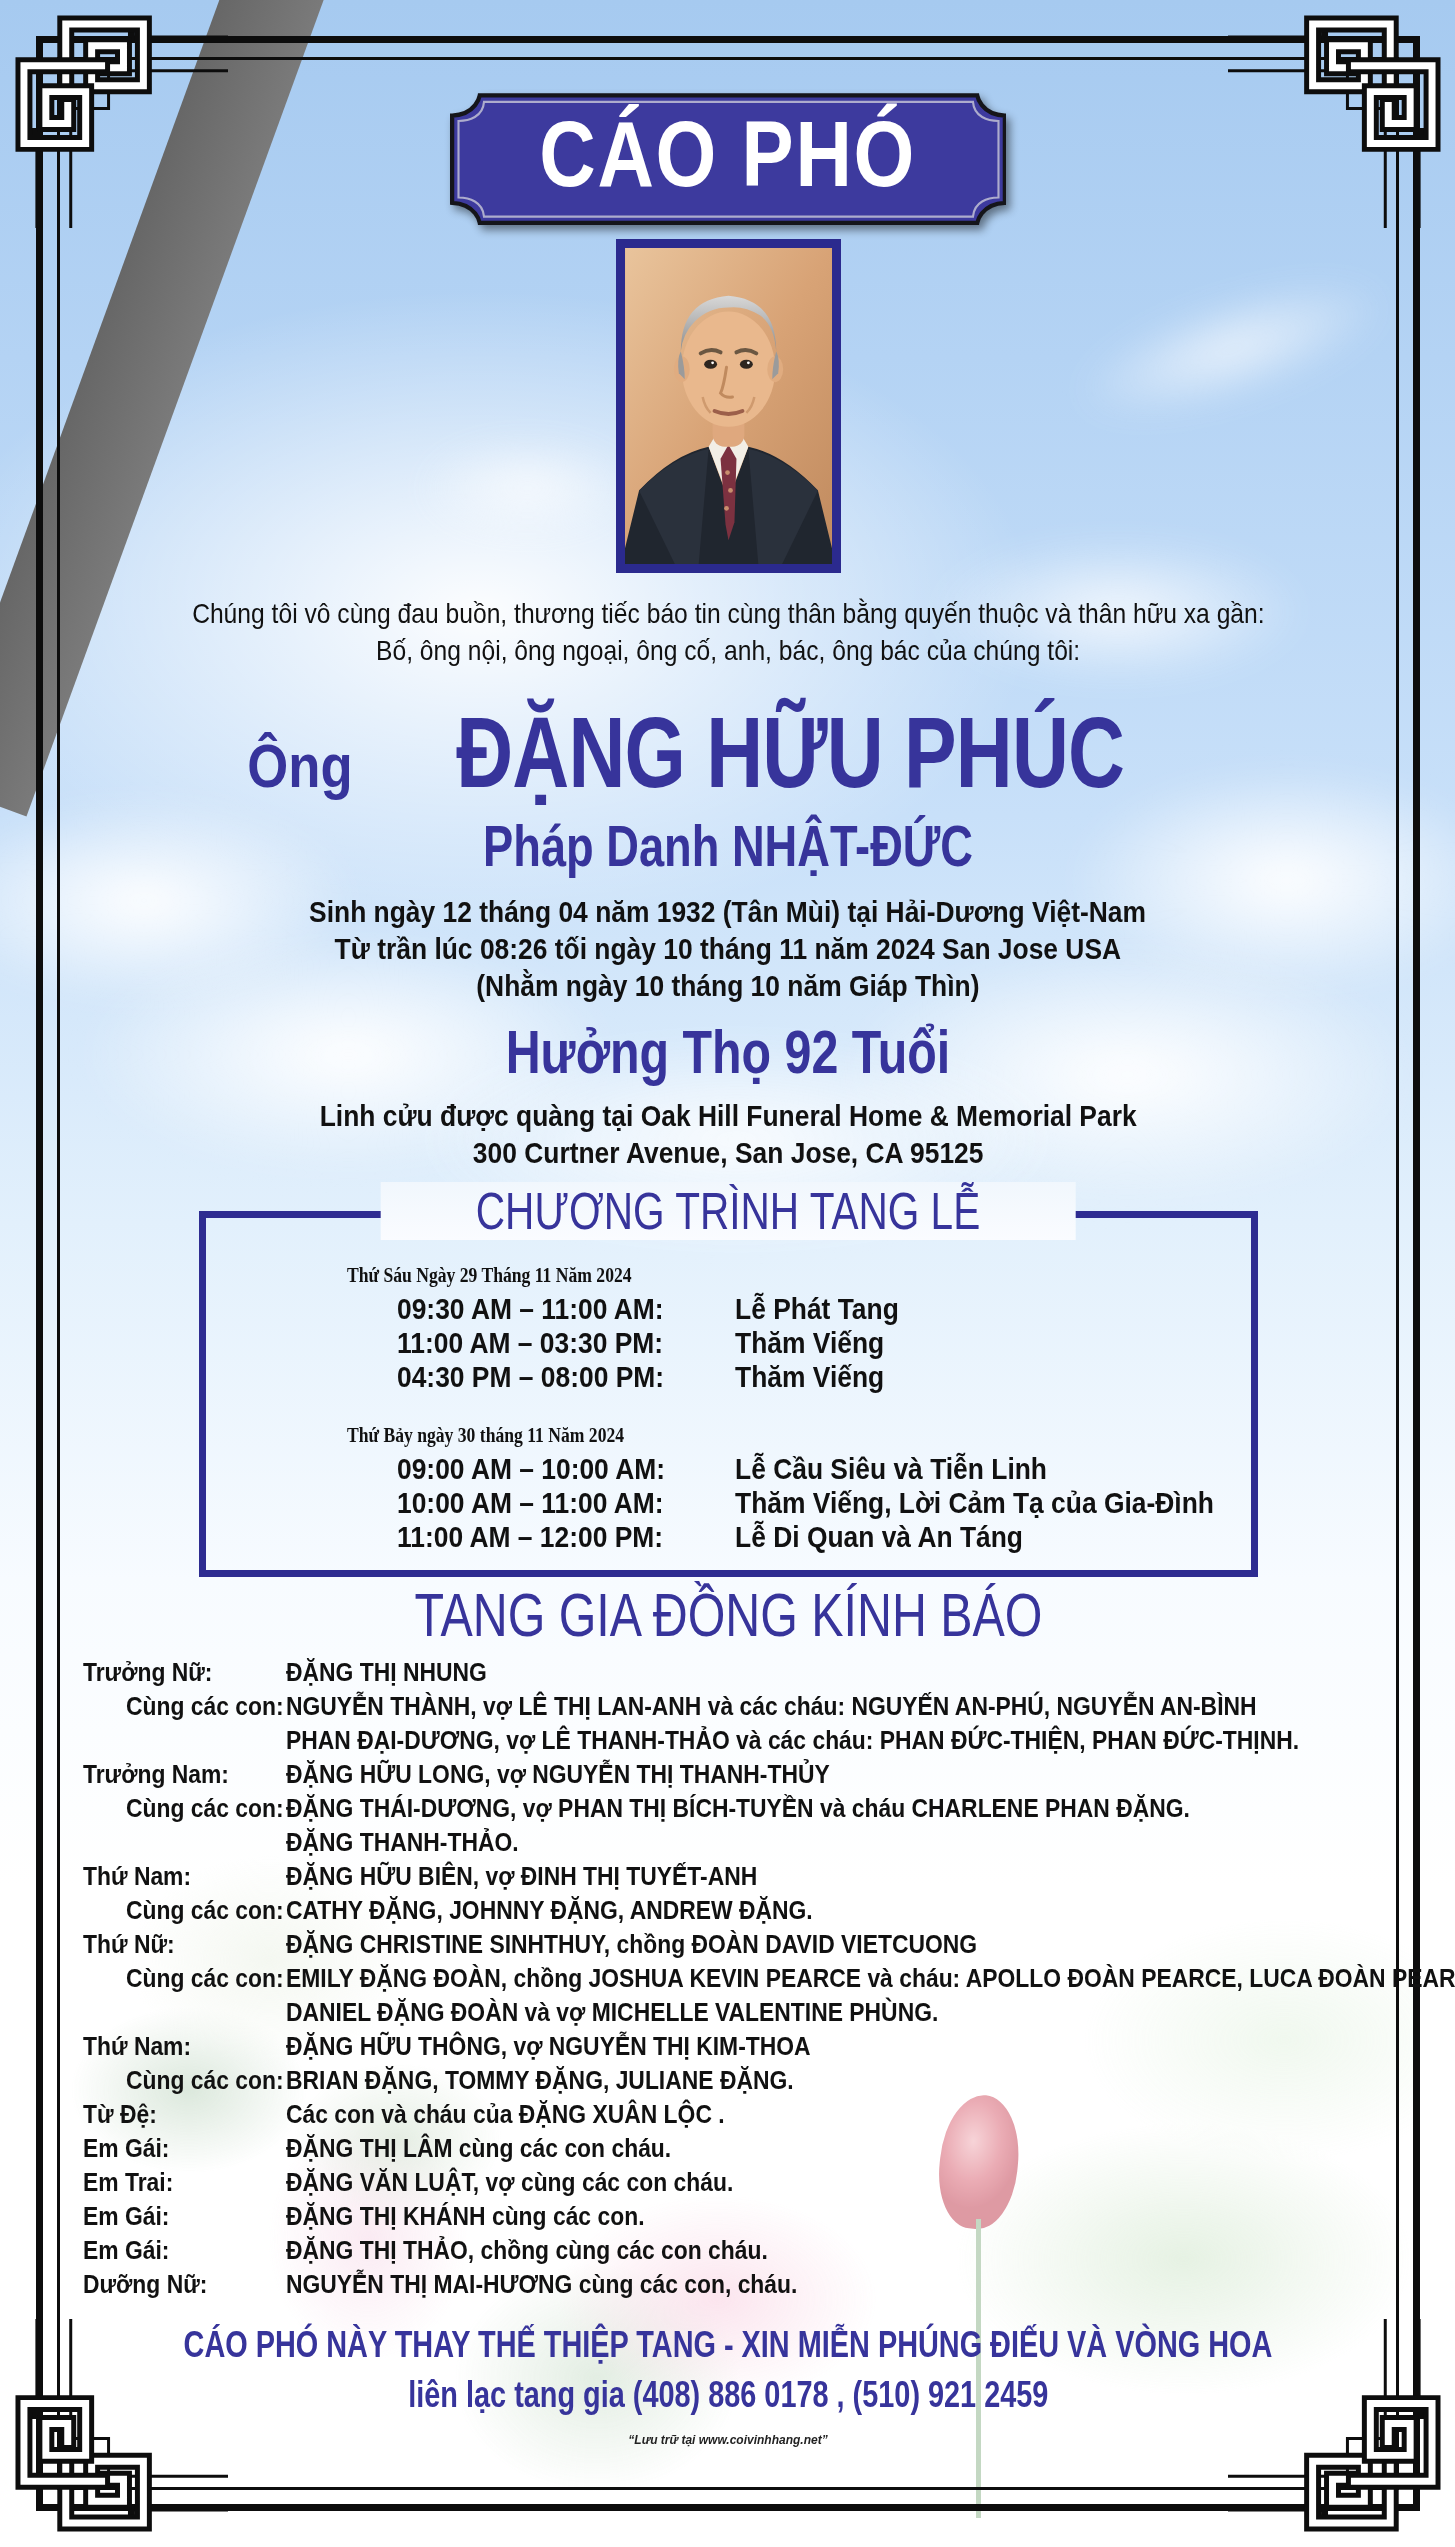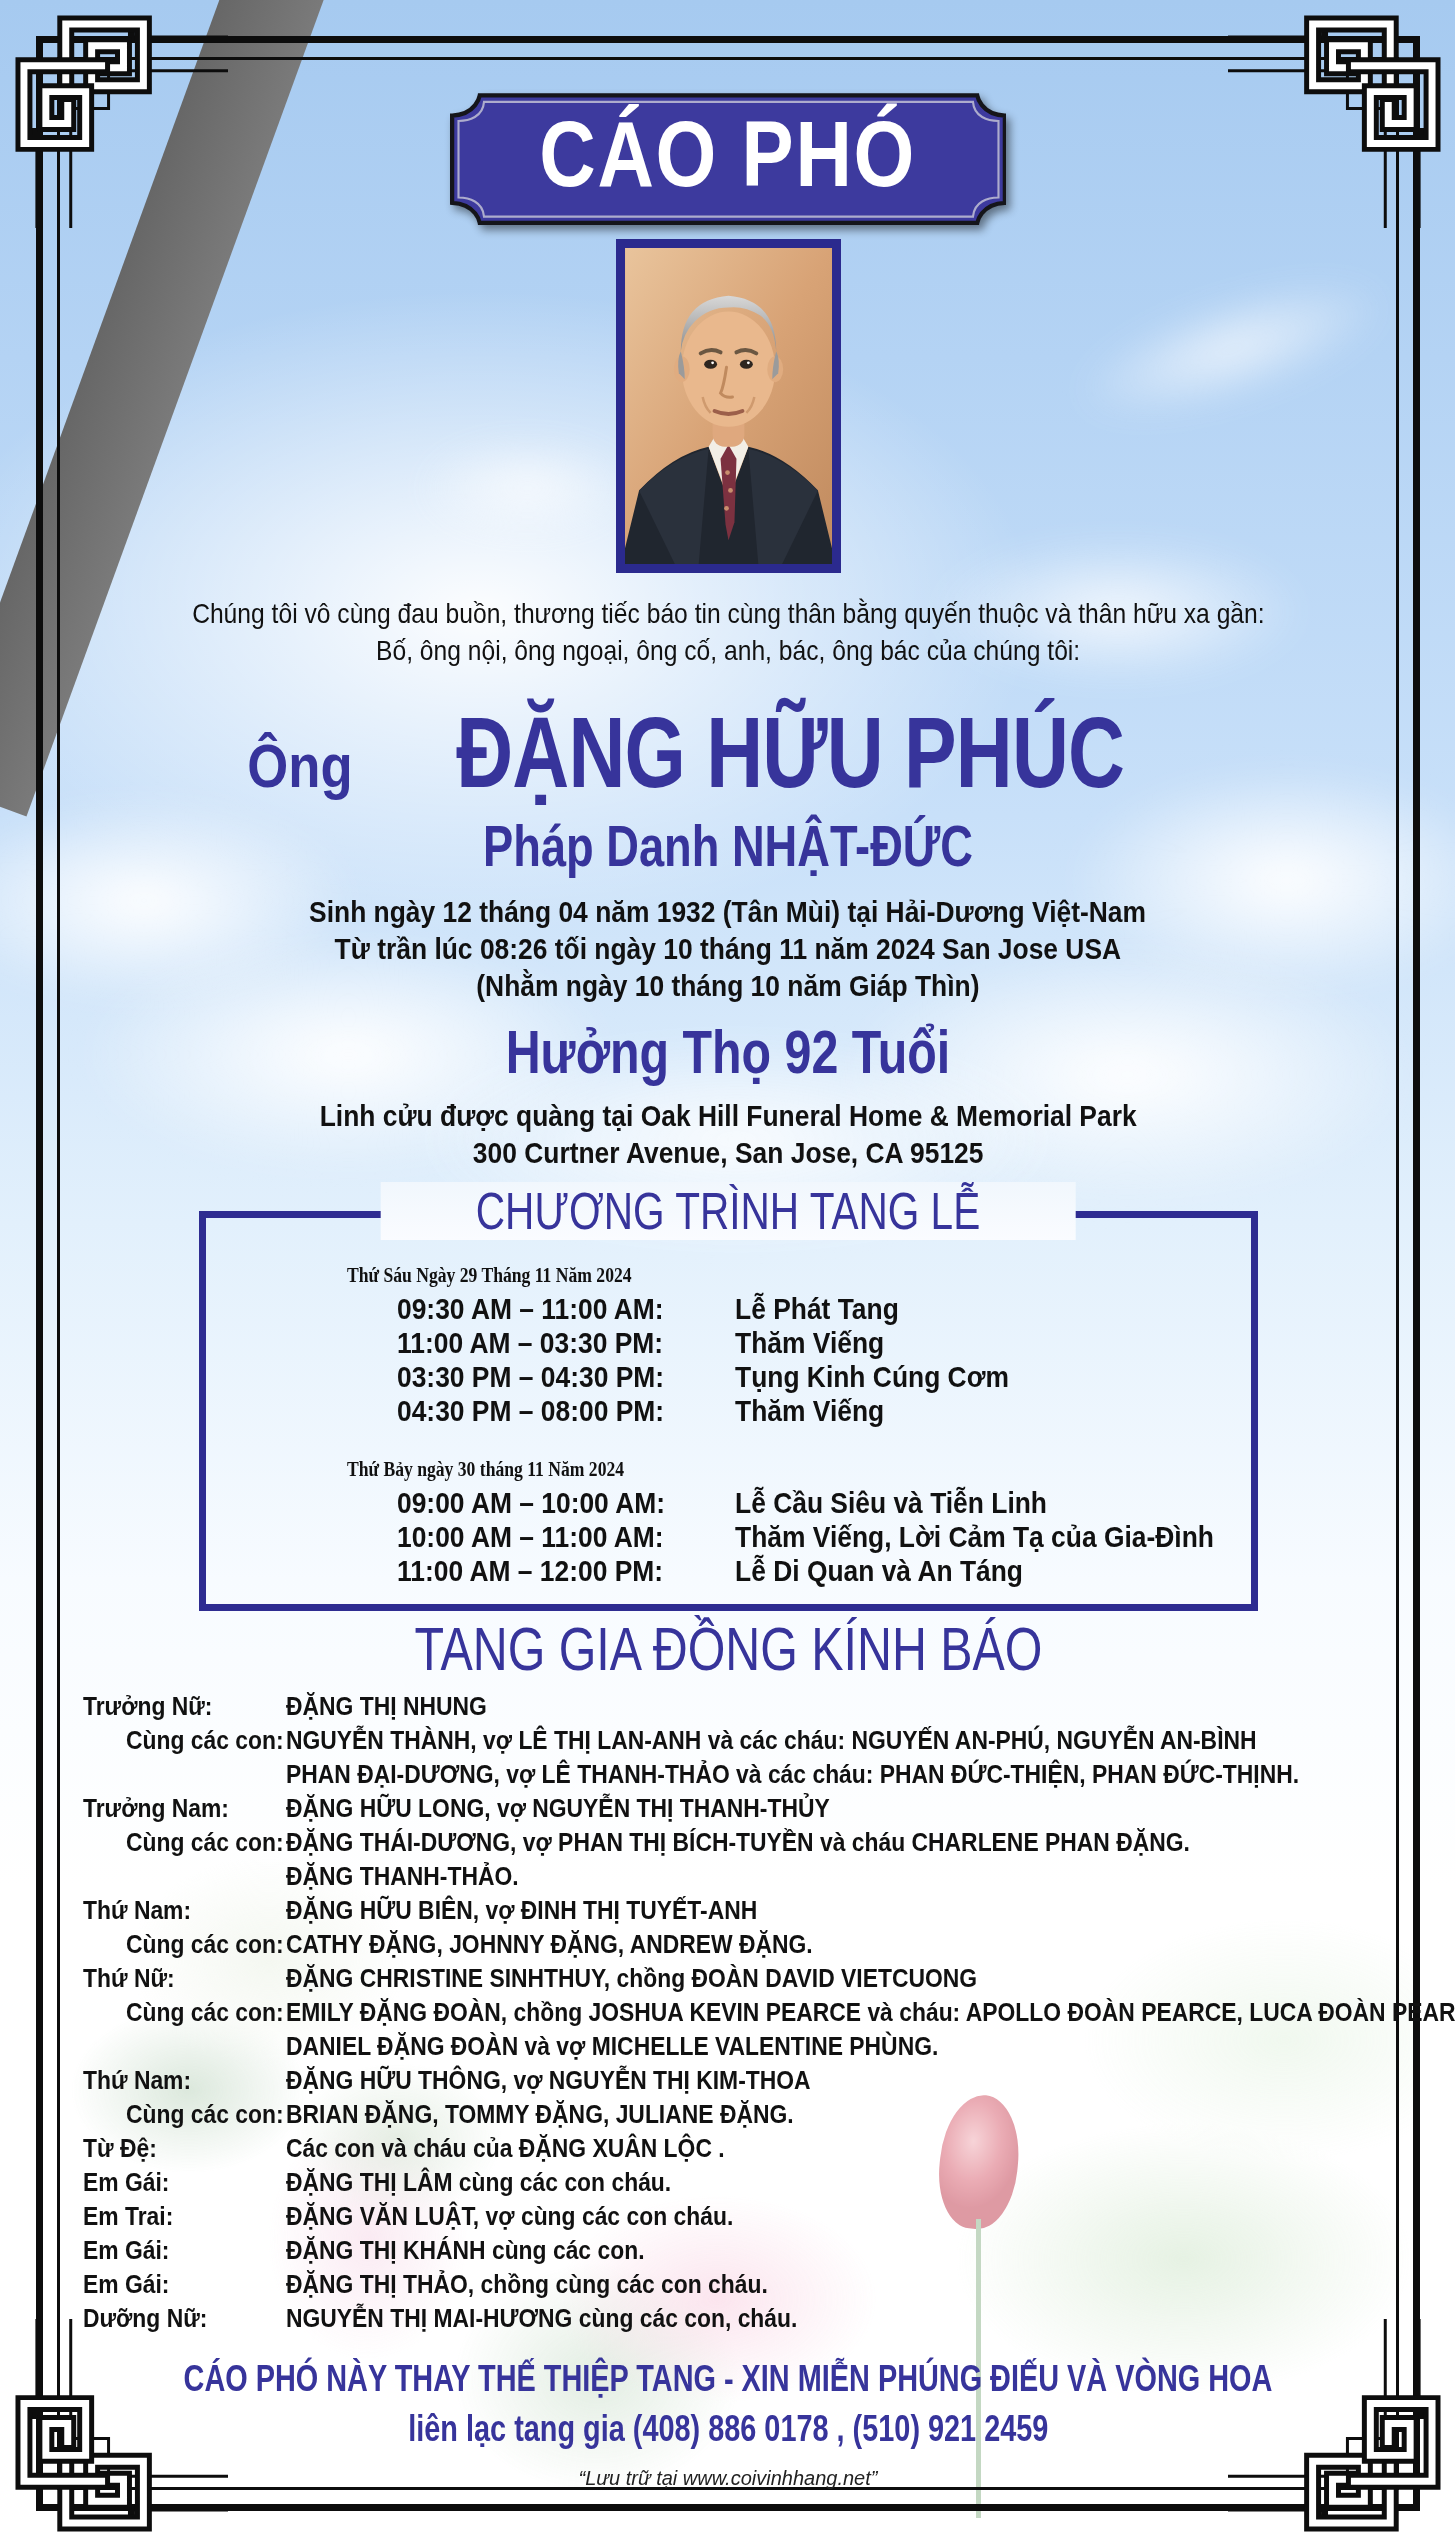--- a/index.html
+++ b/index.html
@@ -79,21 +79,21 @@
   
   .family-title{margin-top:8px;color:#37349b;font-weight:normal;font-size:62px;line-height:60px;}
   .family{margin:10px 20px 0 83px;text-align:left;}
   .frow{display:flex;font-weight:bold;font-size:26px;line-height:34px;}
   .frow .lbl{flex:0 0 203px;width:203px;}
   .frow.indent .lbl{padding-left:43px;box-sizing:border-box;}
   .frow .val{flex:1;}
   
   .footer1{margin-top:22px;color:#37349b;font-weight:bold;font-size:37px;line-height:44px;}
   .footer2{margin-top:6px;color:#37349b;font-weight:bold;font-size:37px;line-height:44px;}
-  .archive{margin-top:16px;font-style:italic;font-weight:normal;font-size:20px;color:#222;}
+  .archive{margin-top:16px;font-style:italic;font-weight:bold;font-size:12px;color:#222;}
 </style>
 </head>
 <body>
 
 <div id="poster">
 
   <div class="cloud" style="left:-70px;top:796px;width:428px;height:209px;"></div>
   <div class="cloud" style="left:80px;top:935px;width:537px;height:239px;"></div>
   <div class="cloud" style="right:-50px;top:766px;width:438px;height:229px;"></div>
   <div class="cloud" style="right:40px;top:945px;width:577px;height:259px;"></div>
@@ -265,24 +265,20 @@
           <div class="day-date"><span class="sqz">Thứ Sáu Ngày 29 Tháng 11 Năm 2024</span></div>
           <div class="event">
             <span class="t"><span class="sqz">09:30 AM – 11:00 AM:</span></span>
             <span class="a"><span class="sqz">Lễ Phát Tang</span></span>
           </div>
           <div class="event">
             <span class="t"><span class="sqz">11:00 AM – 03:30 PM:</span></span>
             <span class="a"><span class="sqz">Thăm Viếng</span></span>
           </div>
           <div class="event">
-            <span class="t"><span class="sqz">03:30 PM – 04:30 PM:</span></span>
-            <span class="a"><span class="sqz">Tụng Kinh Cúng Cơm</span></span>
-          </div>
-          <div class="event">
             <span class="t"><span class="sqz">04:30 PM – 08:00 PM:</span></span>
             <span class="a"><span class="sqz">Thăm Viếng</span></span>
           </div>
         </div>
         <div class="day">
           <div class="day-date"><span class="sqz">Thứ Bảy ngày 30 tháng 11 Năm 2024</span></div>
           <div class="event">
             <span class="t"><span class="sqz">09:00 AM – 10:00 AM:</span></span>
             <span class="a"><span class="sqz">Lễ Cầu Siêu và Tiễn Linh</span></span>
           </div>

